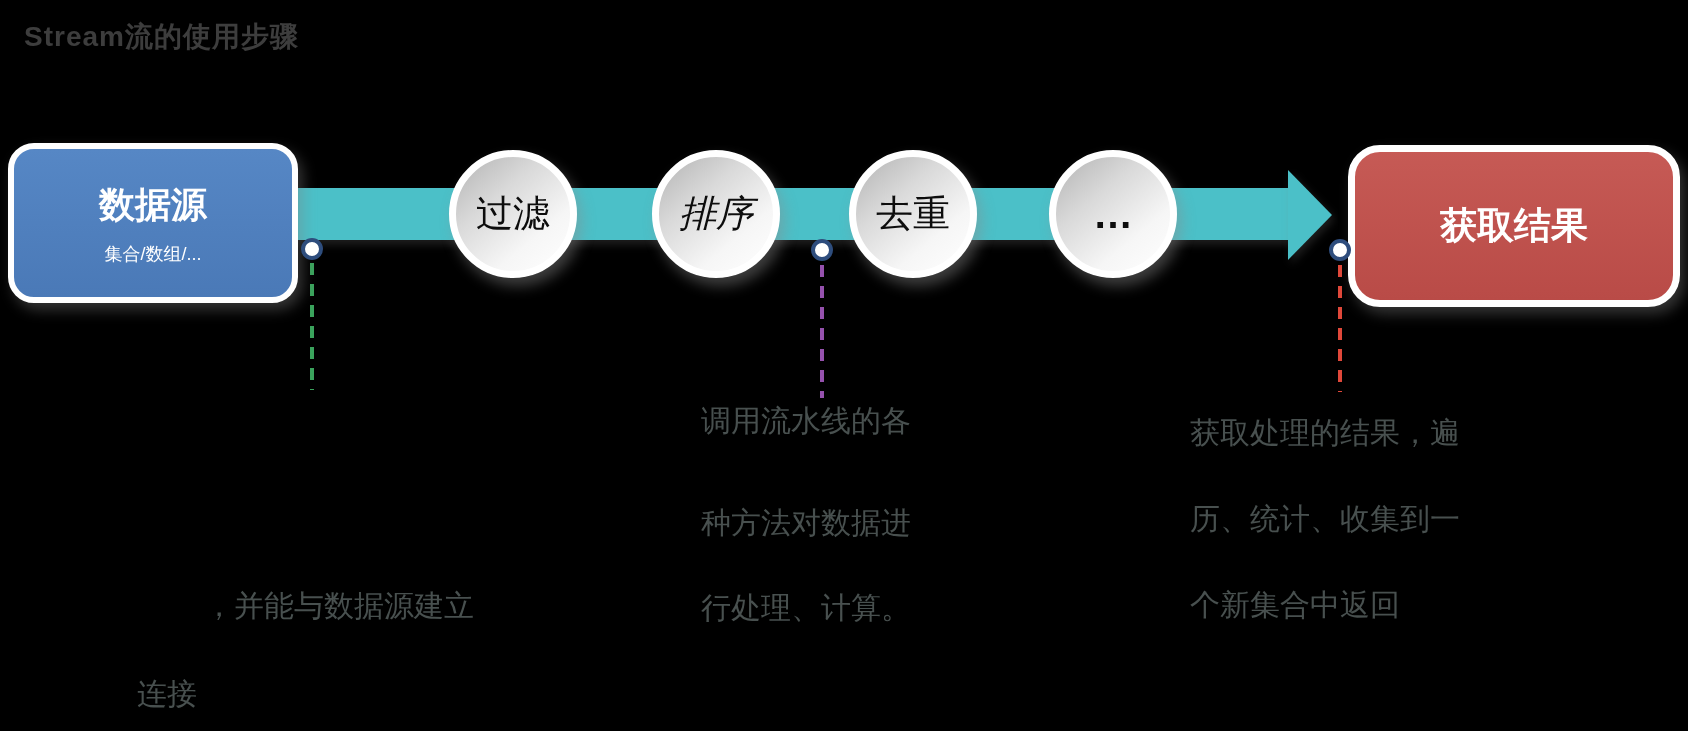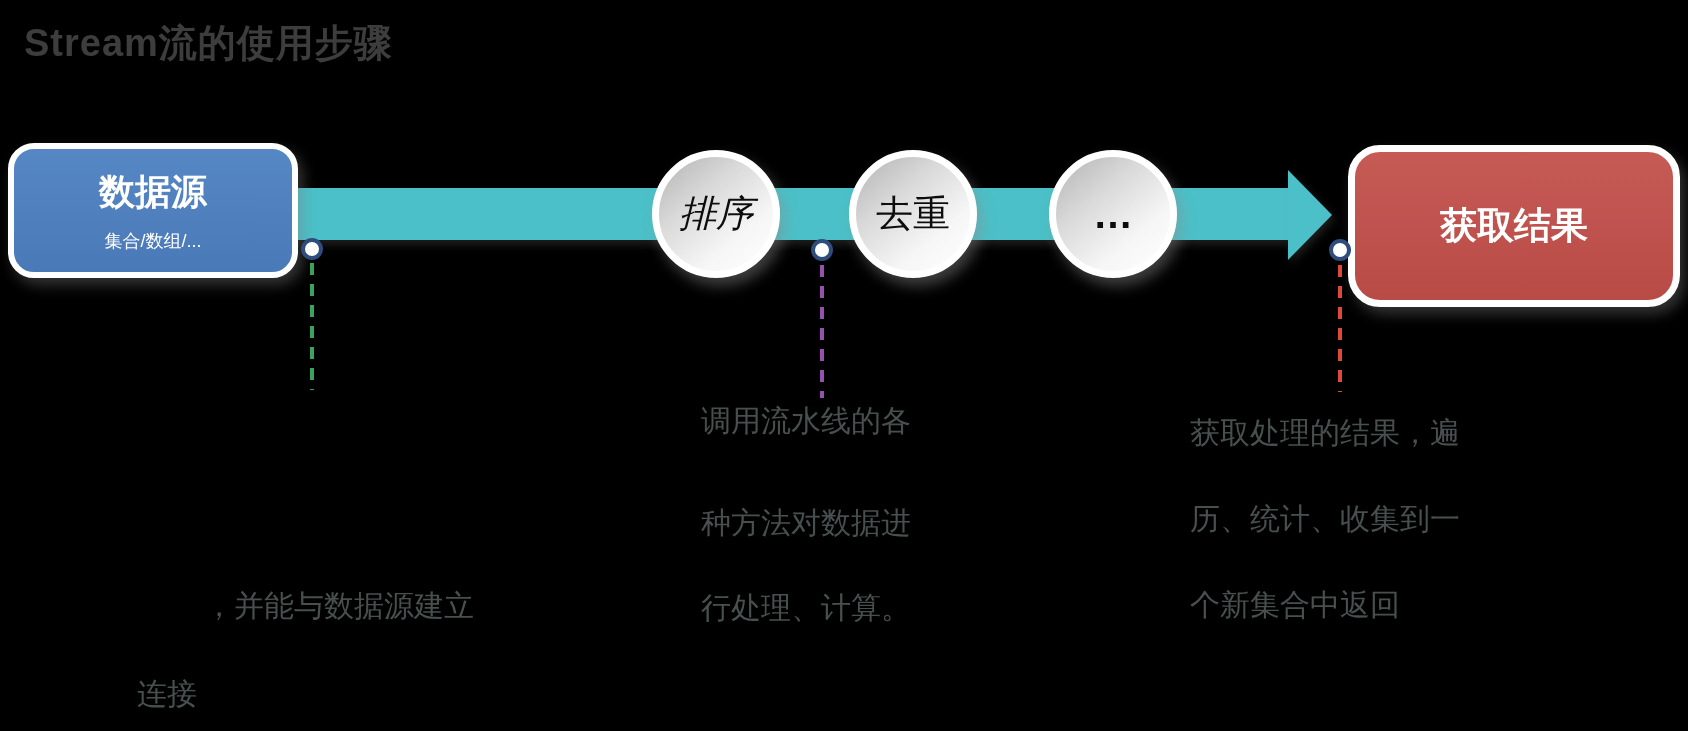--- a/index.html
+++ b/index.html
@@ -2,21 +2,21 @@
 <html><head>
 <meta charset="utf-8">
 <style>
   html,body{margin:0;padding:0;background:#000;}
   .canvas{
     position:relative;width:1688px;height:731px;background:#000;overflow:hidden;
     font-family:"Liberation Sans","DejaVu Sans",sans-serif;
   }
   .title{
     position:absolute;left:24px;top:18px;
-    font-size:38px;font-weight:bold;color:#3d3d3d;letter-spacing:1px;white-space:nowrap;
+    font-size:28px;font-weight:bold;color:#3d3d3d;letter-spacing:1px;white-space:nowrap;
   }
   
   .band{
     position:absolute;left:298px;top:188px;width:990px;height:52px;
     background:#4bc0c8;z-index:1;
     box-shadow:3px 5px 8px rgba(120,120,120,0.25);
   }
   .arrowhead{
     position:absolute;left:1288px;top:170px;width:0;height:0;z-index:1;
     border-left:44px solid #4bc0c8;
@@ -25,21 +25,21 @@
     filter:drop-shadow(3px 4px 4px rgba(120,120,120,0.25));
   }
   
   .box{
     position:absolute;z-index:3;box-sizing:border-box;
     border:6px solid #ffffff;
     display:flex;flex-direction:column;align-items:center;justify-content:center;
     box-shadow:5px 7px 14px rgba(130,130,130,0.4);
   }
   .box.source{
-    left:8px;top:143px;width:290px;height:135px;border-radius:26px;
+    left:8px;top:143px;width:290px;height:160px;border-radius:26px;
     background:linear-gradient(#5687c5,#4a79b7);gap:12px;
   }
   .box.result{
     left:1348px;top:145px;width:332px;height:162px;border-radius:32px;border-width:7px;
     background:linear-gradient(#c65a55,#b94b47);
   }
   .box-title{color:#ffffff;font-size:36px;font-weight:600;white-space:nowrap;}
   .box.result .box-title{font-size:37px;}
   .box-sub{color:#ffffff;font-size:18px;font-weight:400;white-space:nowrap;}
   
@@ -100,20 +100,23 @@
   <div class="title">Stream流的使用步骤</div>
 
   <div class="band"></div>
   <div class="arrowhead"></div>
 
   <div class="box source">
     <div class="box-title">数据源</div>
     <div class="box-sub">集合/数组/...</div>
   </div>
 
+  <div class="circle c1">
+    <span class="step-label">过滤</span>
+  </div>
   <div class="circle c2">
     <span class="step-label">排序</span>
   </div>
   <div class="circle c3">
     <span class="step-label">去重</span>
   </div>
   <div class="circle c4">
     <span class="step-label">…</span>
   </div>
 

